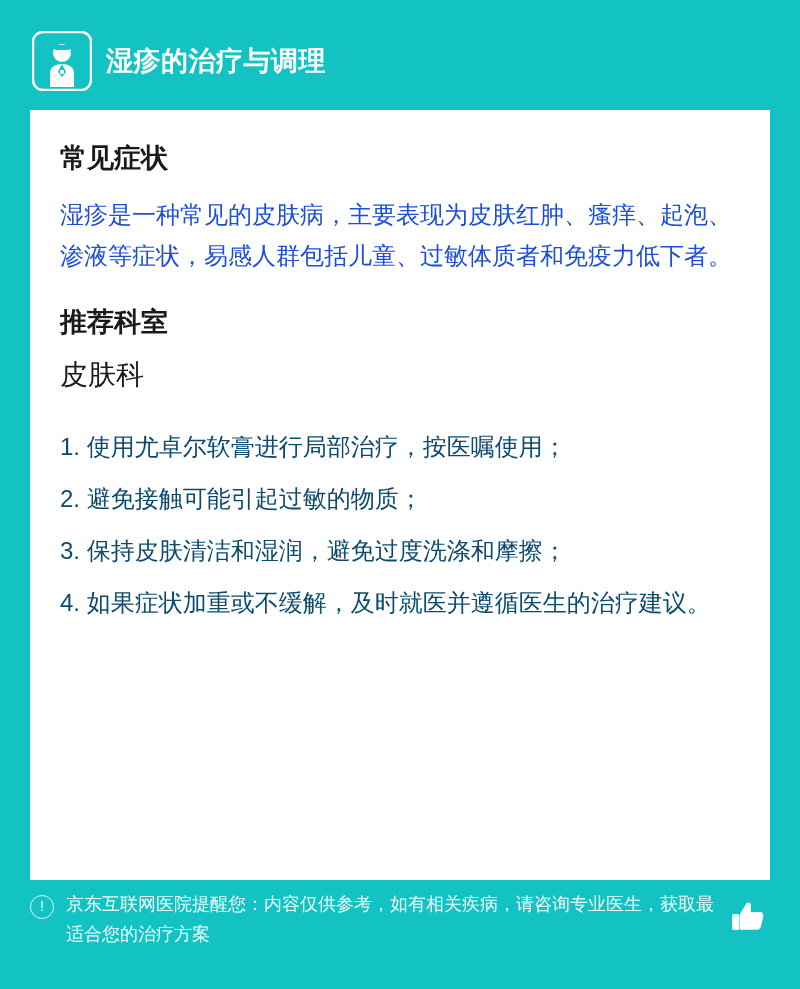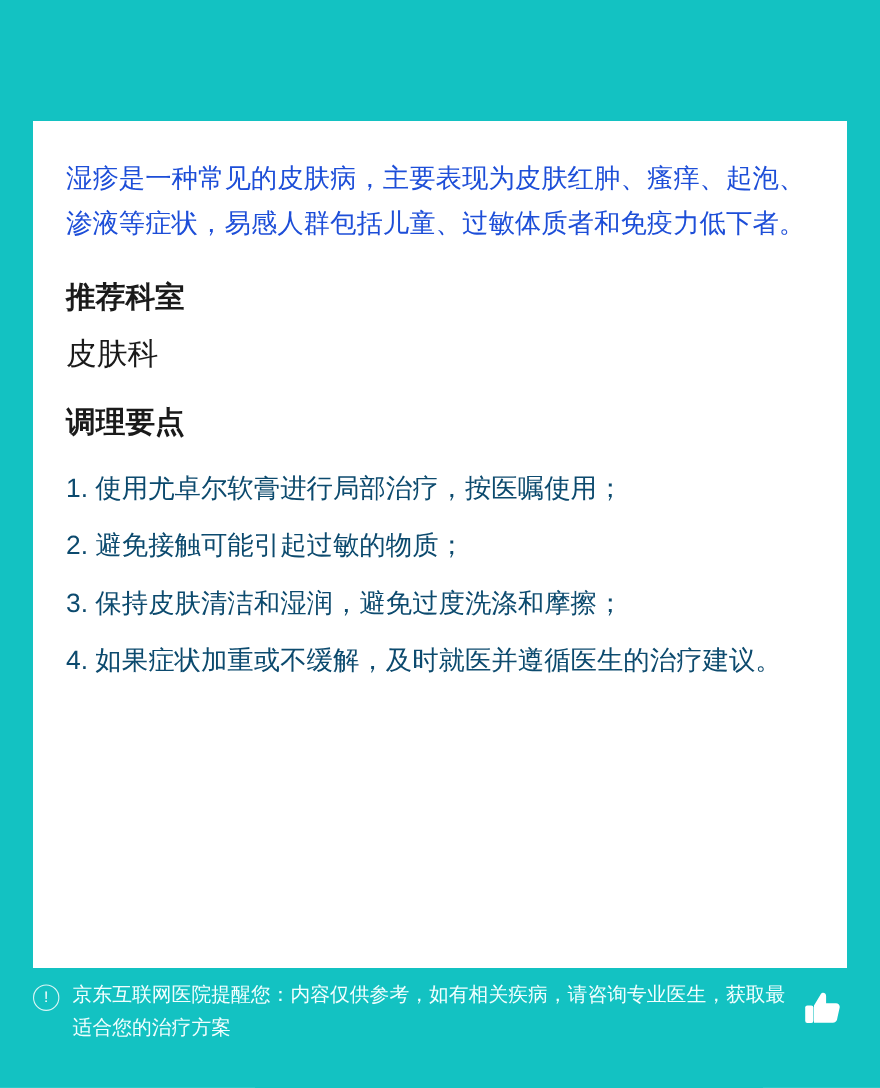--- a/index.html
+++ b/index.html
@@ -130,29 +130,42 @@
     height: 44px;
     margin-top: 6px;
   }
   .thumb svg { display: block; }
 </style>
 </head>
 <body>
 
 <div class="card">
 
+  <div class="header">
+    <span class="doctor-icon">
+      <svg width="60" height="60" viewBox="0 0 60 60" xmlns="http://www.w3.org/2000/svg">
+        <rect x="1" y="1" width="58" height="58" rx="10" fill="none" stroke="#ffffff" stroke-width="2.5"></rect>
+        <path d="M18 56 L18 42 C18 36 24 33 30 33 C36 33 42 36 42 42 L42 56 Z" fill="#ffffff"></path>
+        <path d="M30 33 L26 41 L30 46 L34 41 Z" fill="#13c2c2"></path>
+        <circle cx="30" cy="22" r="9" fill="#ffffff"></circle>
+        <rect x="22" y="14" width="16" height="5" rx="2.5" fill="#13c2c2"></rect>
+        <circle cx="30" cy="41" r="2.2" fill="#ffffff"></circle>
+      </svg>
+    </span>
+    <span class="header-title">湿疹的治疗与调理</span>
+  </div>
 
   <div class="panel">
 
+    <h2 class="section">常见症状</h2>
     <p class="body-text">湿疹是一种常见的皮肤病，主要表现为皮肤红肿、瘙痒、起泡、渗液等症状，易感人群包括儿童、过敏体质者和免疫力低下者。</p>
 
     <h2 class="section tight">推荐科室</h2>
     <p class="plain">皮肤科</p>
 
-    <h2 class="section tight">调理要点</h2>
     <ol class="points">
       <li>1. 使用尤卓尔软膏进行局部治疗，按医嘱使用；</li>
       <li>2. 避免接触可能引起过敏的物质；</li>
       <li>3. 保持皮肤清洁和湿润，避免过度洗涤和摩擦；</li>
       <li>4. 如果症状加重或不缓解，及时就医并遵循医生的治疗建议。</li>
     </ol>
 
   </div>
 
   <div class="footer">

